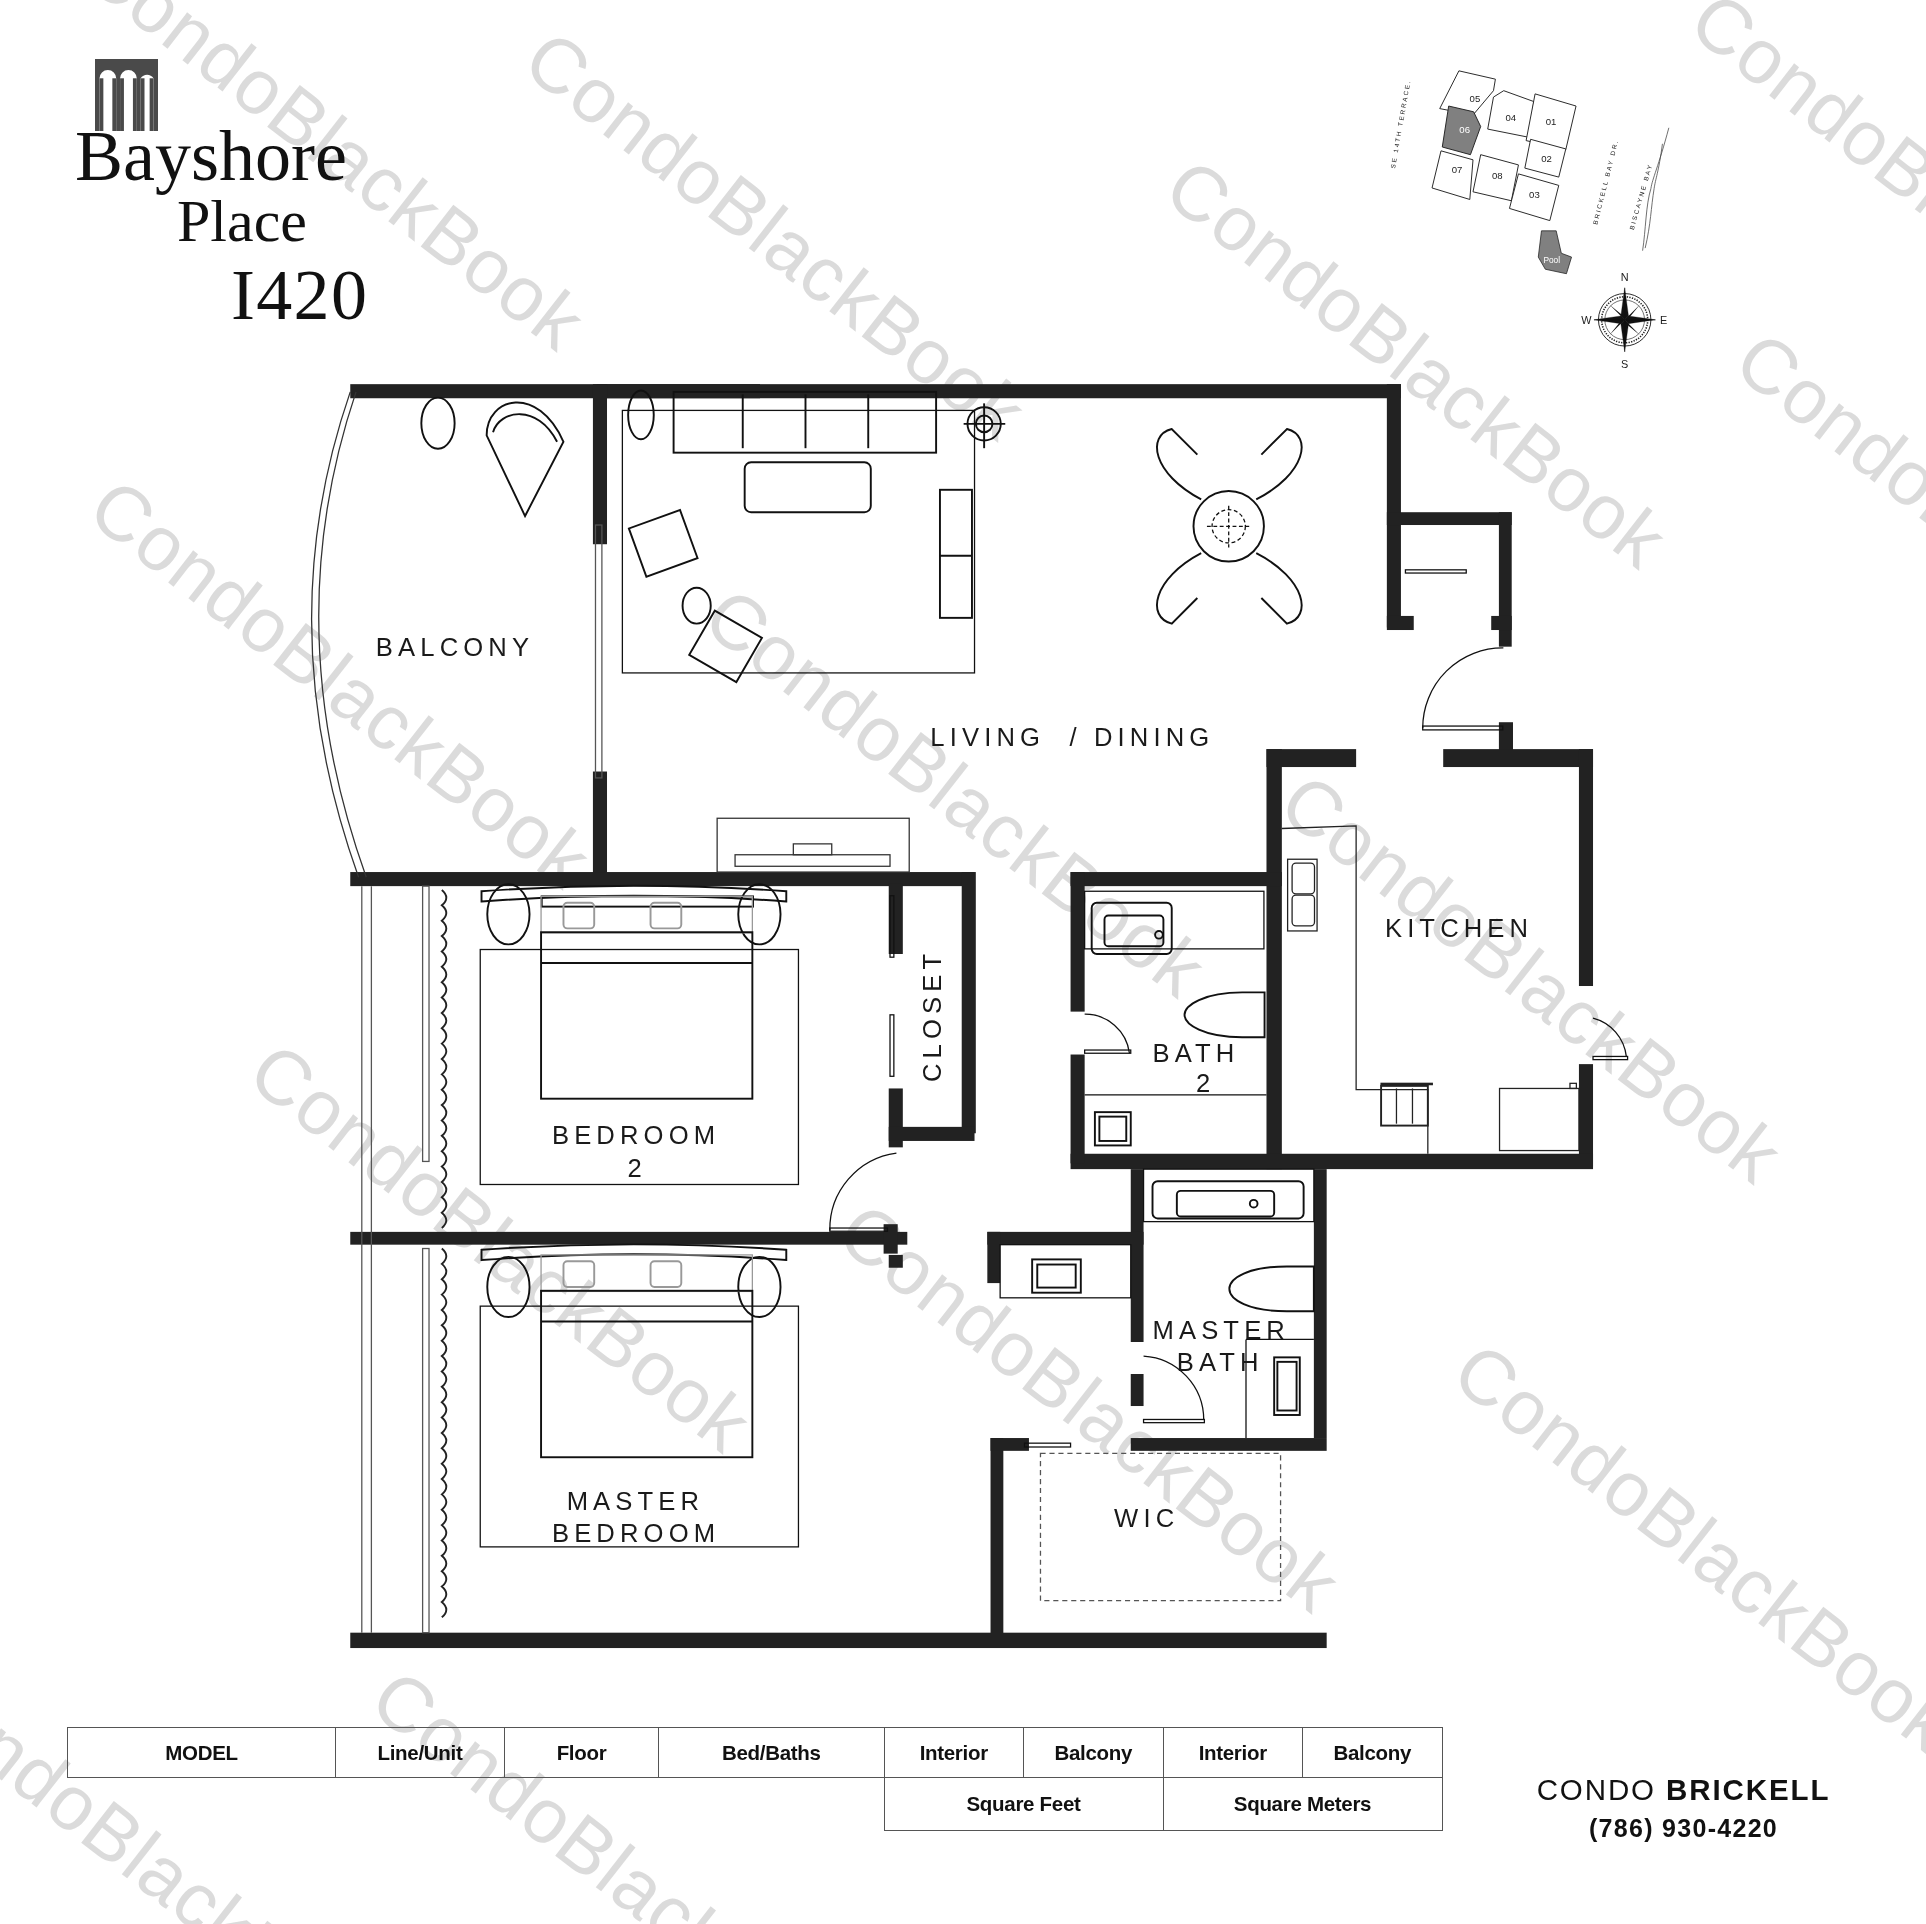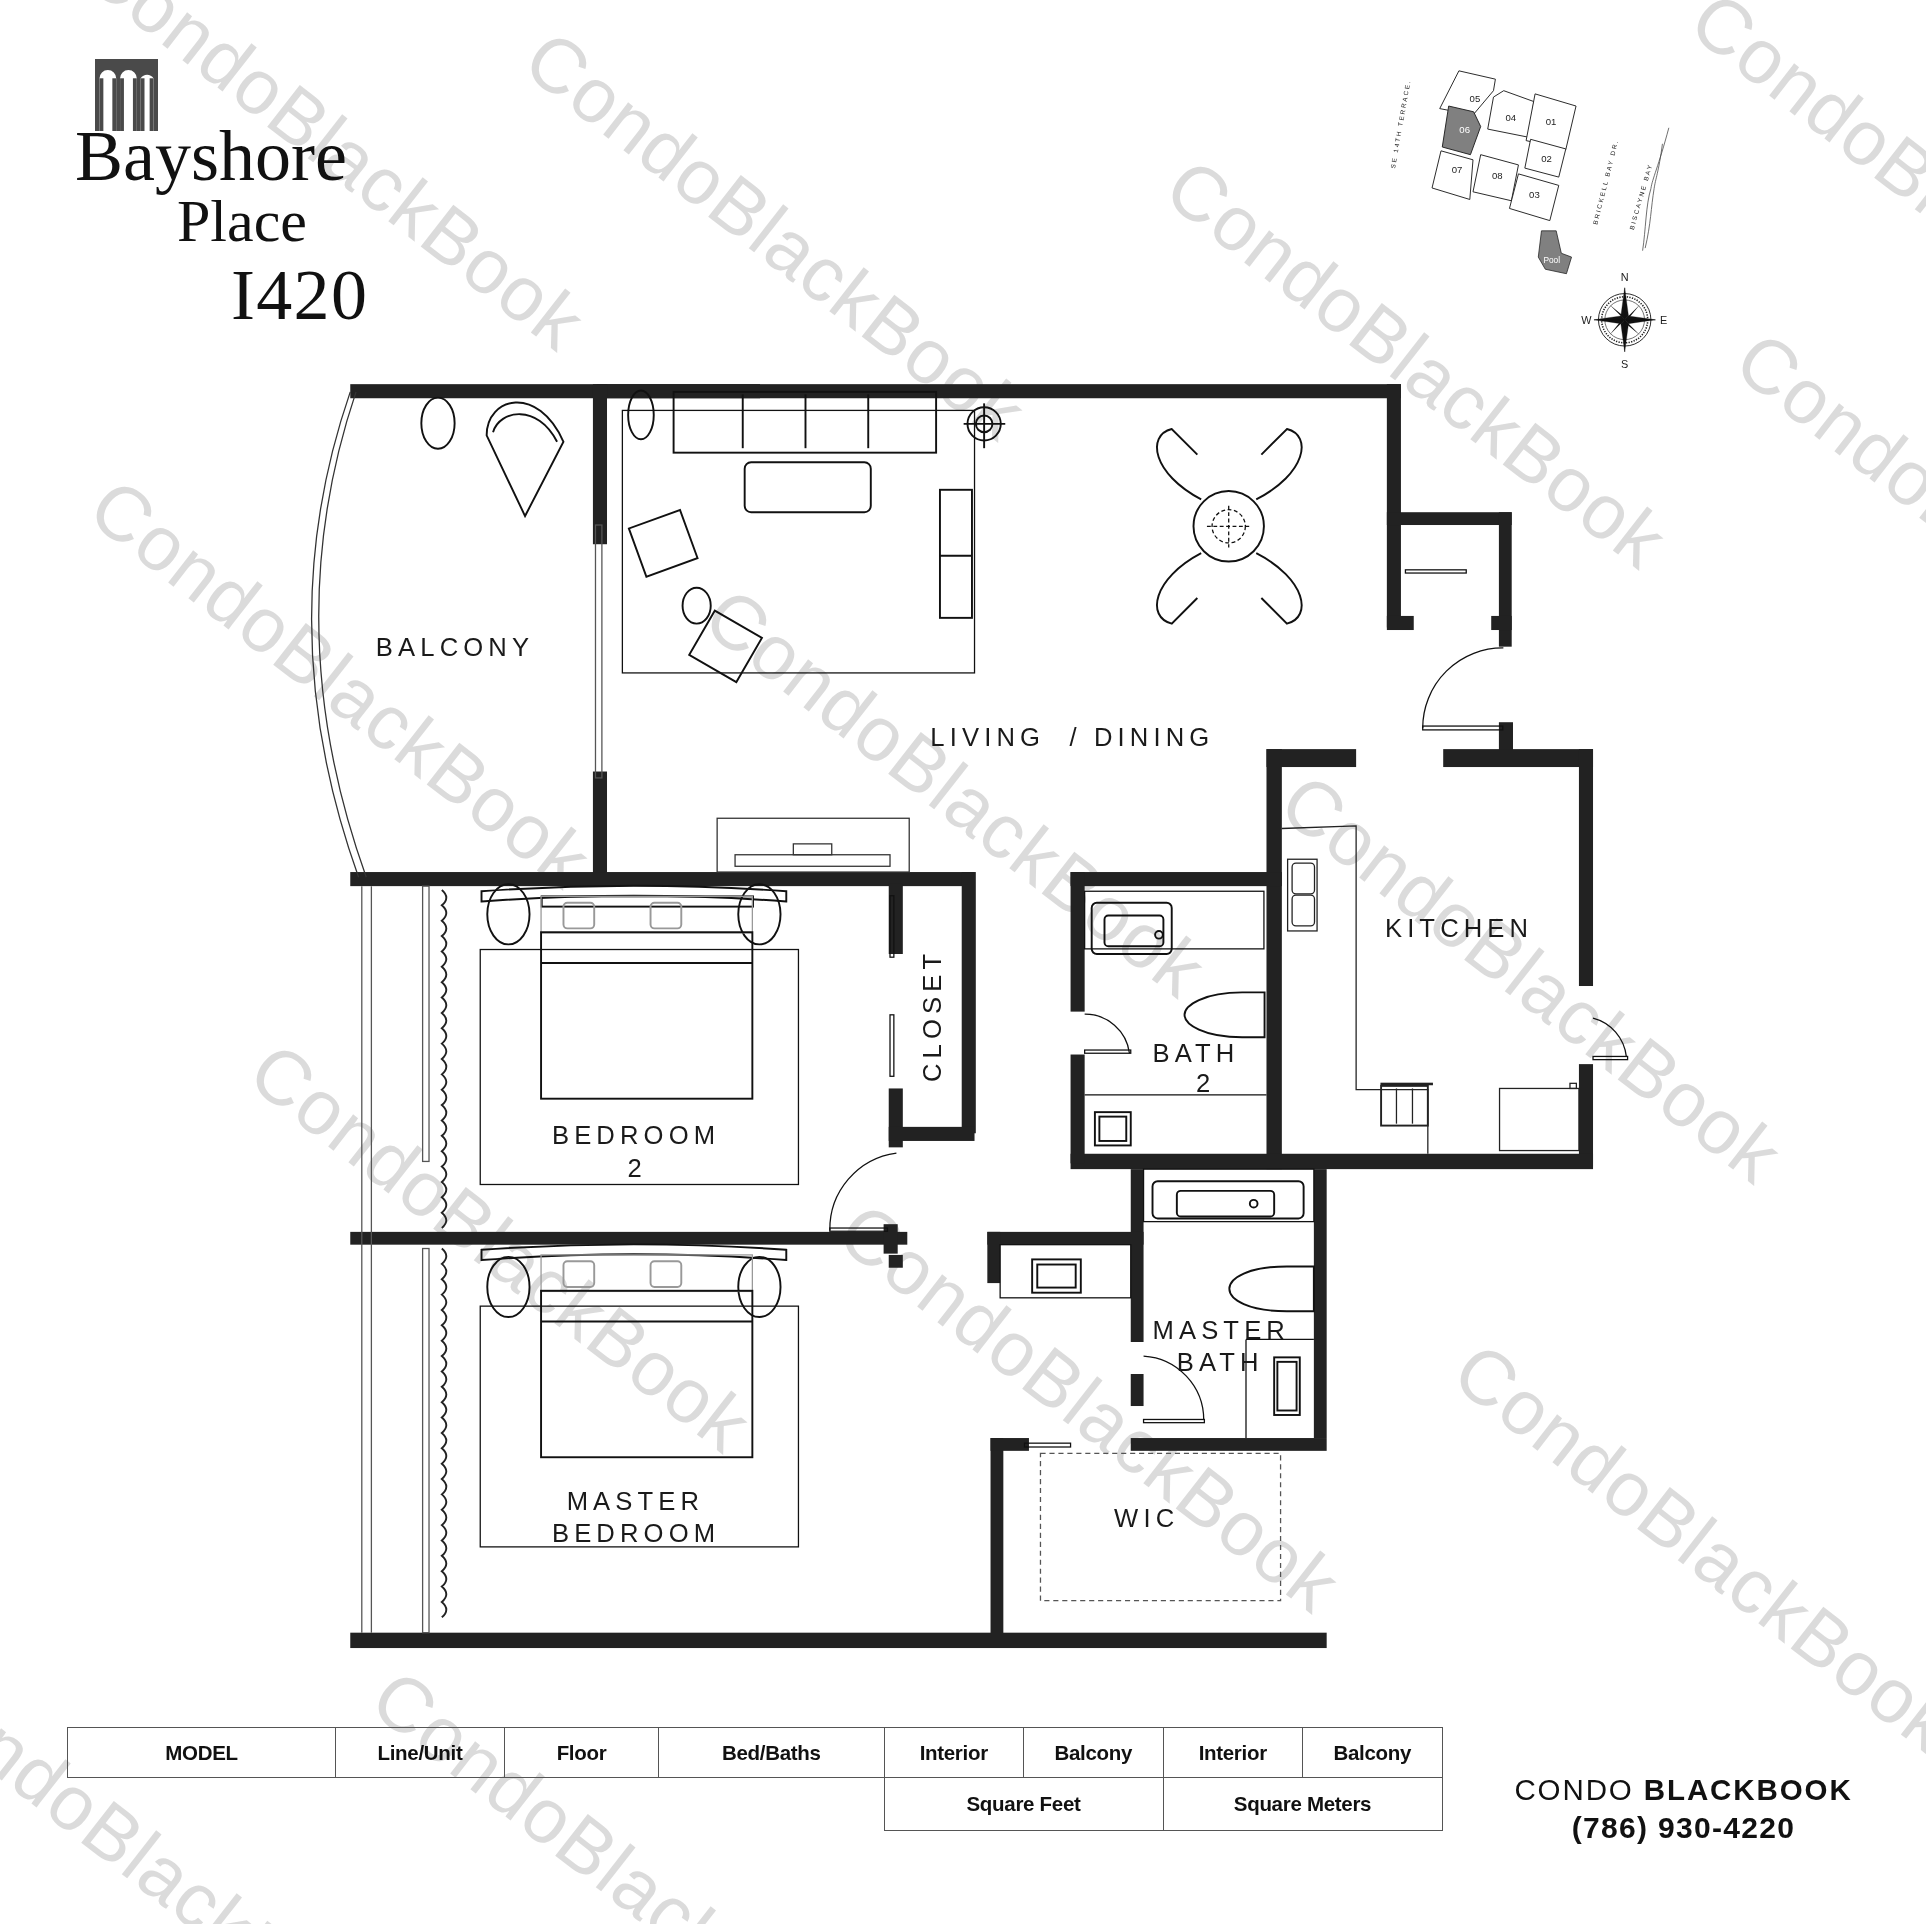--- a/index.html
+++ b/index.html
@@ -23,21 +23,21 @@
   
   .spec-table { border-collapse: collapse; position: absolute; font-family: "Liberation Sans", sans-serif; }
   .spec-table td { border: 1.3px solid #555; text-align: center; vertical-align: middle; font-size: 22px; padding: 0; }
   .spec-table .hdr { font-weight: bold; font-size: 20.5px; letter-spacing: -0.3px; }
   .spec-table .blank { border: none; }
 
   
   .brand { left: 1466px; top: 1771px; width: 435px; text-align: center; font-family: "Liberation Sans", sans-serif; font-weight: bold; color: #111; }
   .brand-name { font-size: 29.5px; letter-spacing: 1.9px; line-height: 38px; }
   .brand-name .light { font-weight: normal; }
-  .brand-phone { font-size: 30px; letter-spacing: 1.3px; line-height: 38px; }
+  .brand-phone { font-size: 25px; letter-spacing: 1.3px; line-height: 38px; }
 
   
   .wm { font-family: "Liberation Sans", sans-serif; font-size: 77px; color: rgba(160,160,160,0.38); transform-origin: left top; transform: rotate(38deg); white-space: nowrap; pointer-events: none; letter-spacing: 1.3px; }
 </style>
 </head>
 <body>
 
 <div class="abs wm" style="left:122px;top:-77px;">CondoBlackBook</div>
 <div class="abs wm" style="left:563px;top:12.8px;">CondoBlackBook</div>
 <div class="abs wm" style="left:1204px;top:141px;">CondoBlackBook</div>
@@ -378,16 +378,16 @@
     <td class="blank" style="width:169px;"></td>
     <td class="blank" style="width:154px;"></td>
     <td class="blank" style="width:225px;"></td>
     <td class="hdr" colspan="2" style="width:278px;">Square Feet</td>
     <td class="hdr" colspan="2" style="width:278px;">Square Meters</td>
   </tr>
 </tbody>
   </table>
 
 <div class="abs brand">
-  <div class="brand-name"><span class="light">CONDO </span><span>BLACKBOOK</span></div>
+  <div class="brand-name"><span class="light">CONDO </span><span>BRICKELL</span></div>
   <div class="brand-phone">(786) 930-4220</div>
 </div>
 
 
 </body></html>

